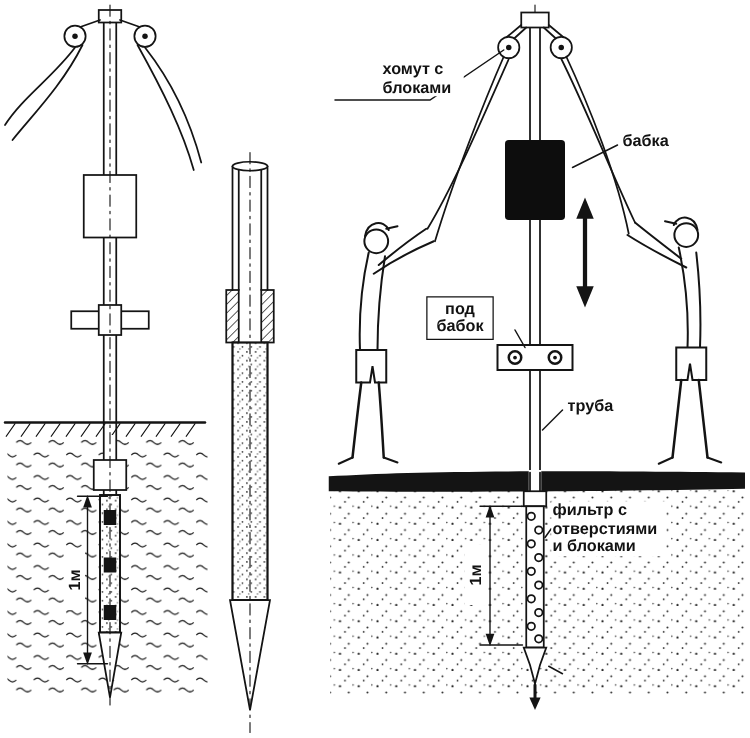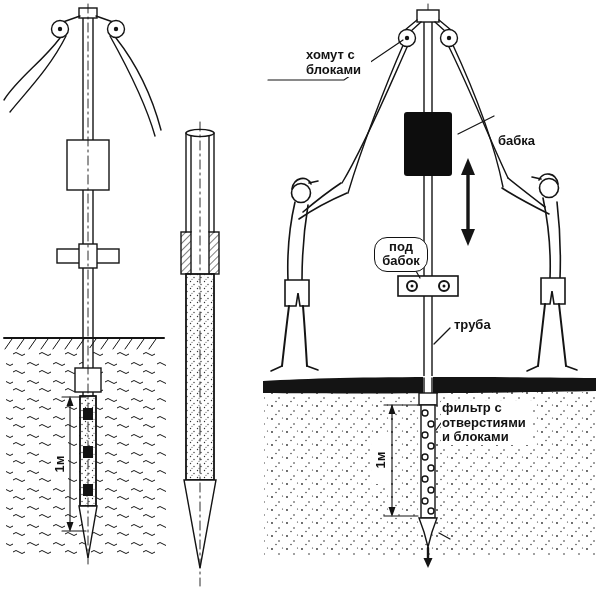--- a/index.html
+++ b/index.html
@@ -223,18 +223,18 @@
       <line x1="494" y1="116" x2="458" y2="134"></line>
       <line x1="412" y1="264" x2="420" y2="278"></line>
       <line x1="450" y1="328" x2="434" y2="344"></line>
       <line x1="441" y1="423" x2="436" y2="430"></line>
       <line x1="450" y1="539" x2="439" y2="533"></line>
     </g>
   </g>
 </svg>
 
 <div class="lbl" style="left:262px;top:48px;width:64px;margin-left:43px;">хомут с блоками</div>
-<div class="lbl nowrap" style="left:497px;top:106px;margin-top:28px;">бабка</div>
-<div class="lbl boxed" style="left:374px;top:237px;width:46px;border-radius:13px;">под бабок</div>
+<div class="lbl nowrap" style="left:497px;top:106px;">бабка</div>
+<div class="lbl boxed" style="left:341px;top:237px;width:46px;">под бабок</div>
 <div class="lbl nowrap" style="left:453px;top:318px;">труба</div>
 <div class="lbl" style="left:441px;top:401px;width:90px;">фильтр с отверстиями и блоками</div>
 
 </div>
 
 </body></html>

